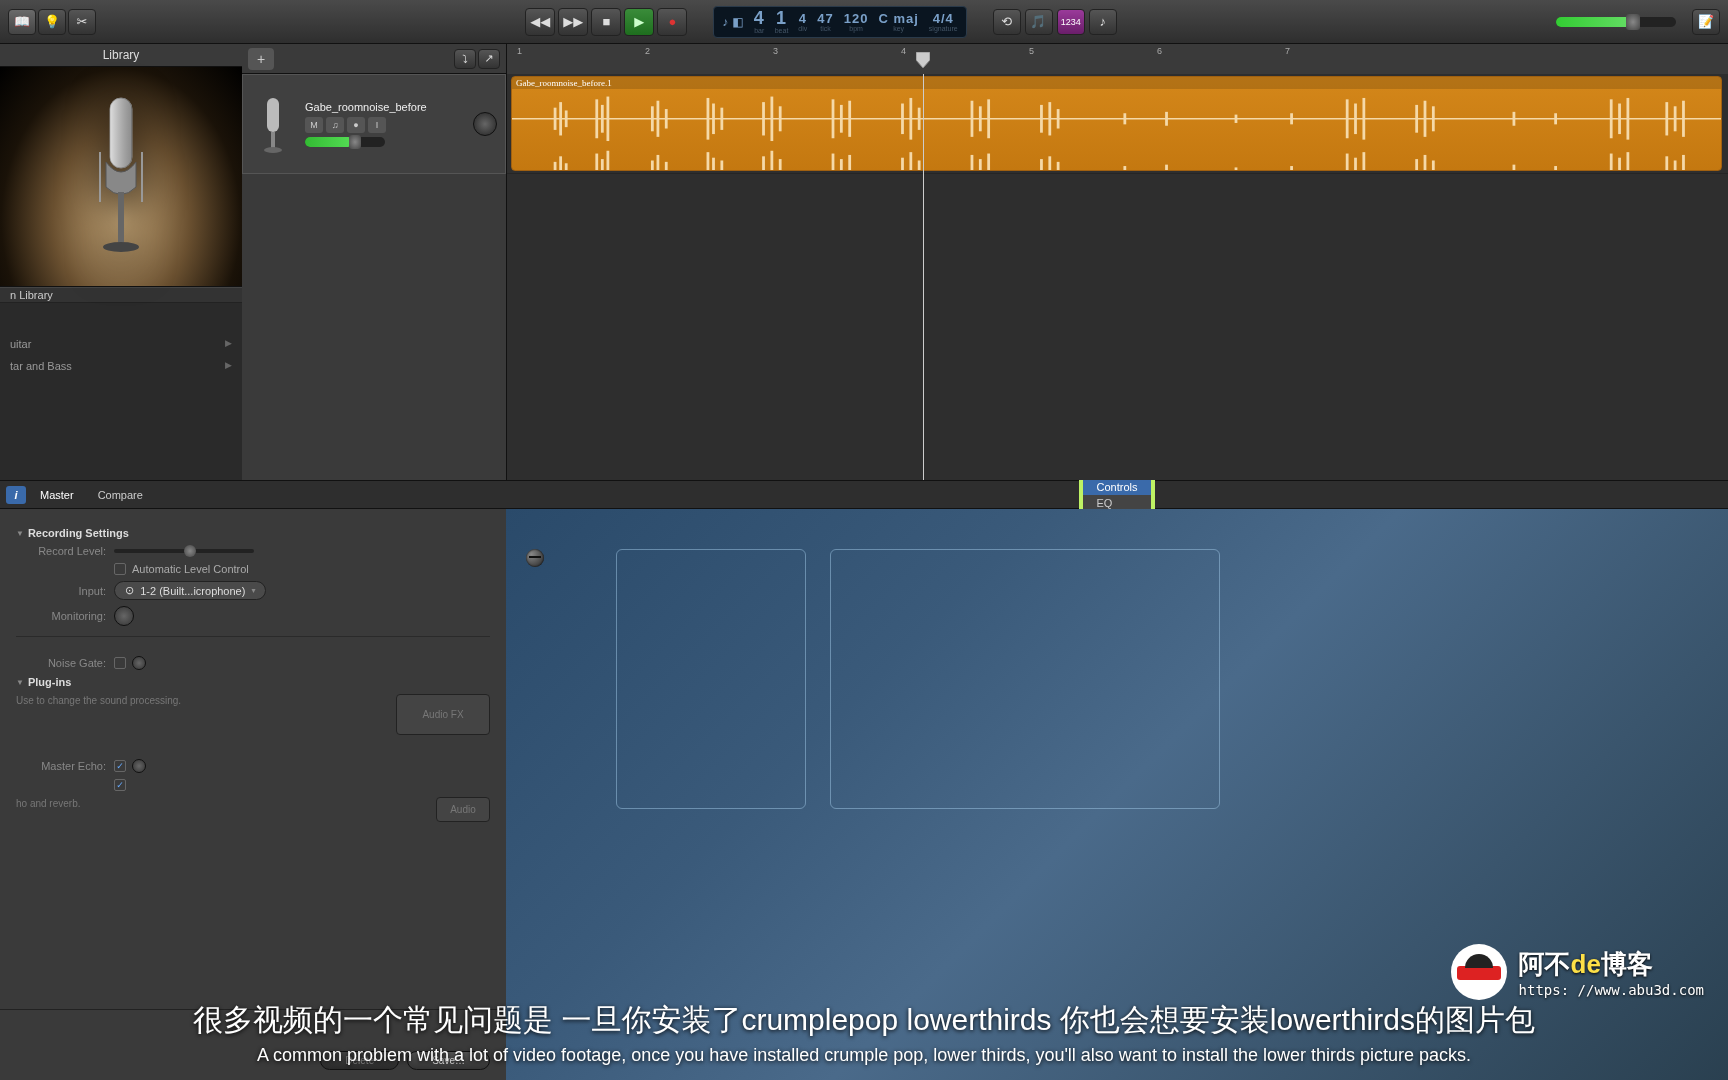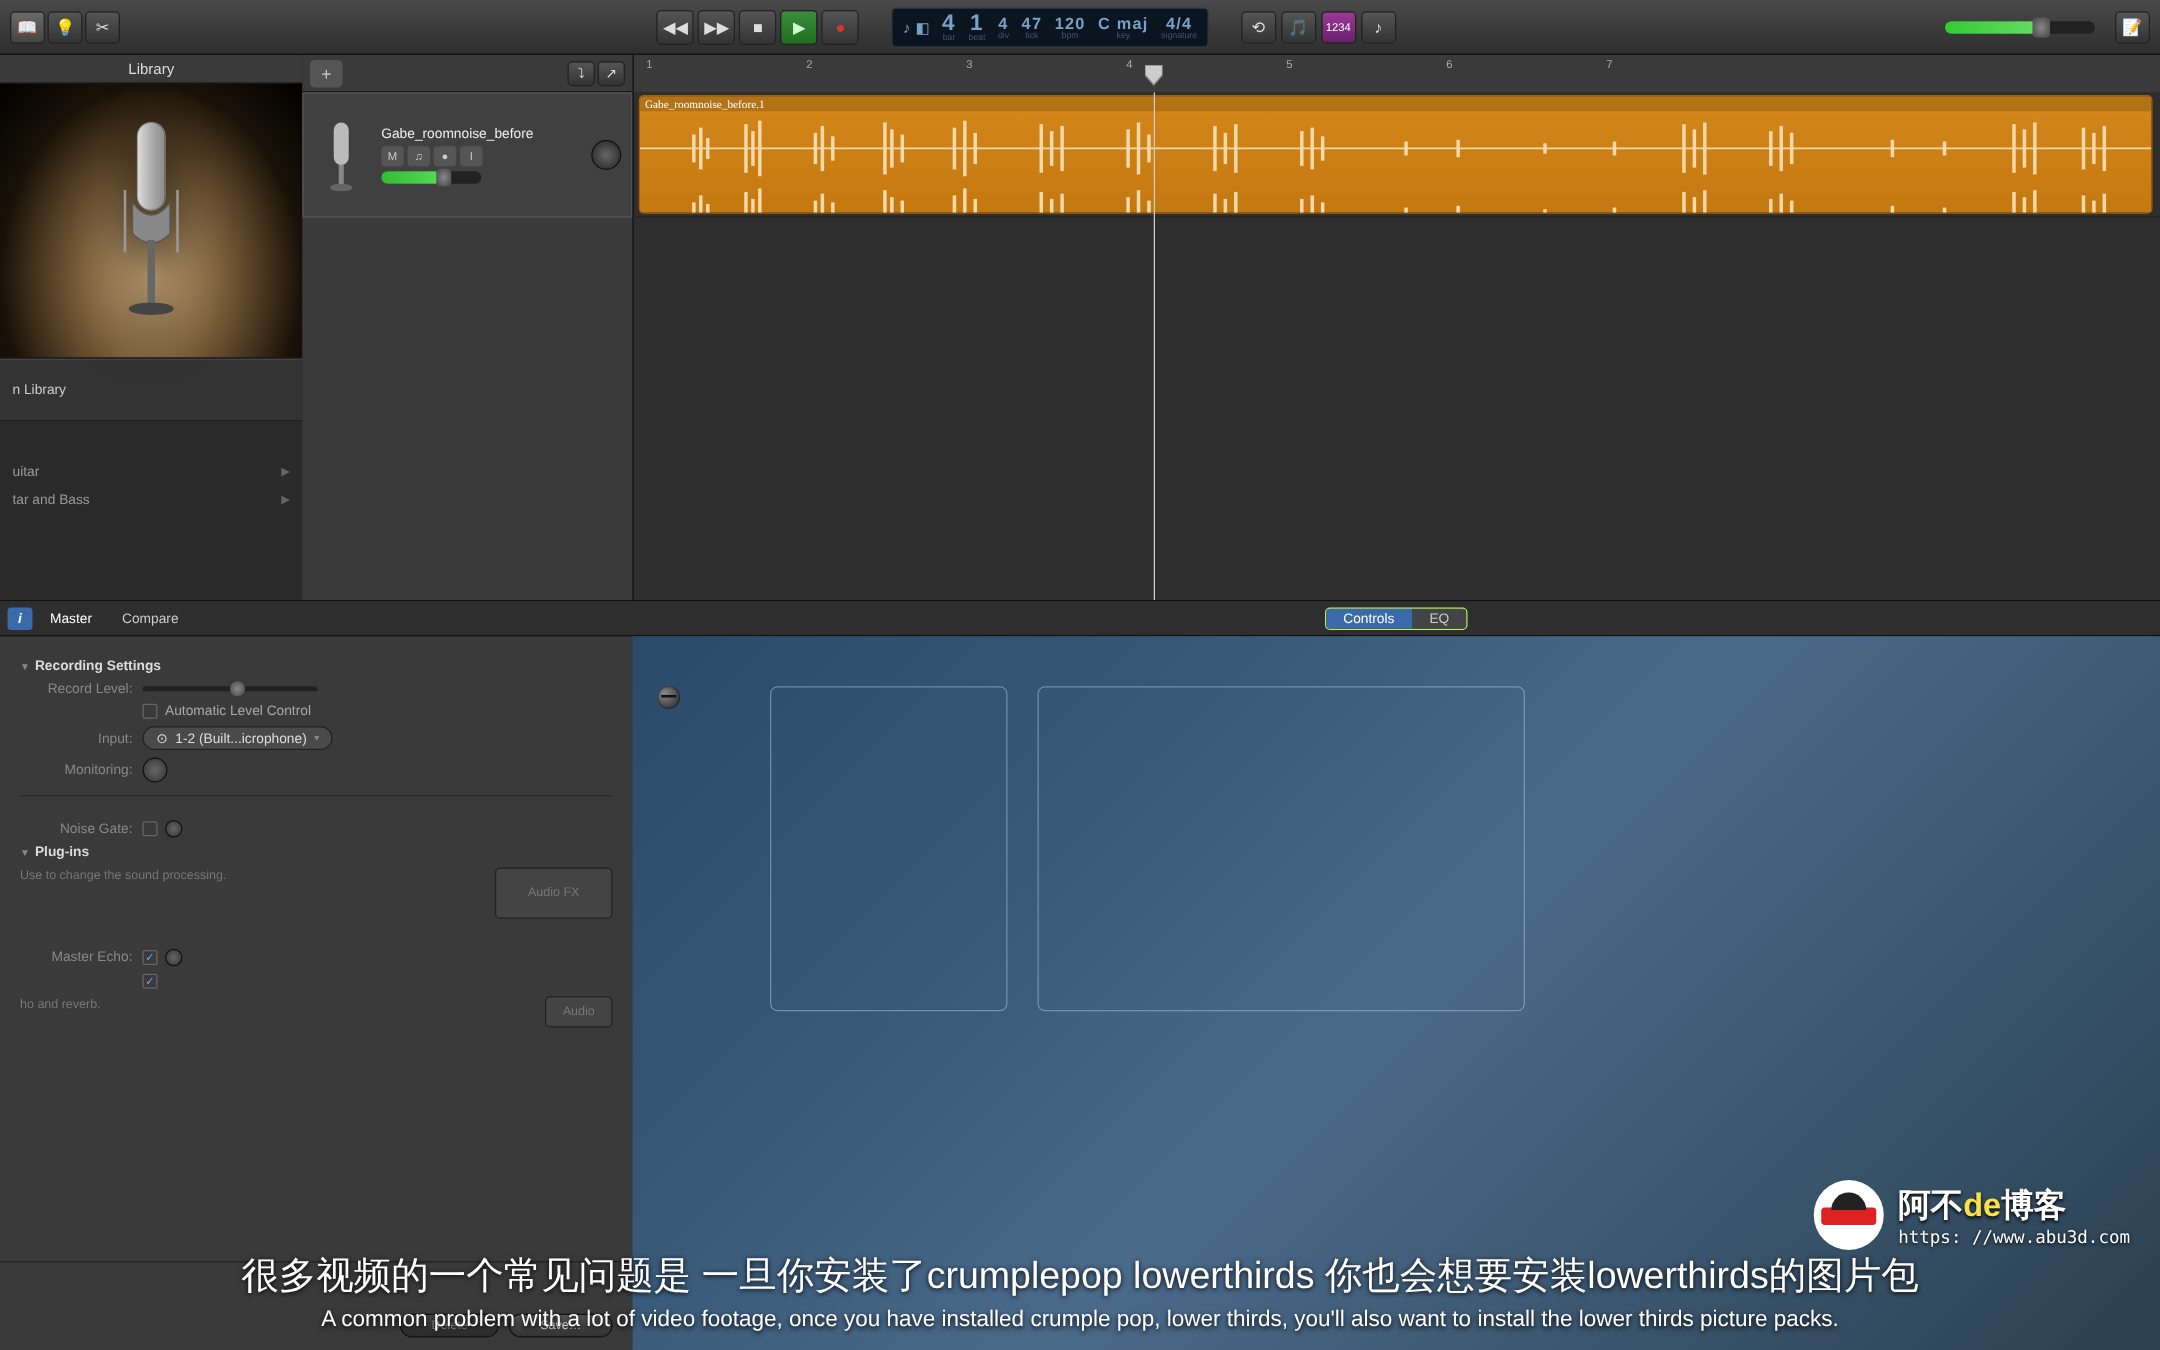--- a/index.html
+++ b/index.html
@@ -28,21 +28,21 @@
 .master-vol { width: 120px; height: 10px; background: #222; border-radius: 5px; position: relative; margin: 0 10px; }
 .master-vol .fill { position: absolute; left: 0; top: 0; bottom: 0; width: 65%; background: linear-gradient(90deg,#3c3,#6d6); border-radius: 5px; }
 .master-vol .knob { position: absolute; right: 30%; top: -3px; width: 14px; height: 16px; background: radial-gradient(#888,#444); border-radius: 3px; }
 
 
 .main-area { display: flex; height: 436px; }
 .library-panel { width: 242px; background: #2a2a2a; display: flex; flex-direction: column; }
 .lib-header { background: #3a3a3a; text-align: center; padding: 4px; font-size: 12px; color: #ddd; border-bottom: 1px solid #111; }
 .lib-image { height: 220px; background: radial-gradient(ellipse at 50% 70%, #c8a878 0%, #6a5030 40%, #1a1208 70%, #000 100%); display: flex; align-items: center; justify-content: center; border-bottom: 1px solid #111; }
 .mic-svg { filter: drop-shadow(0 8px 20px rgba(0,0,0,0.8)); }
-.lib-row { padding: 18px 10px; font-size: 11px; color: #ccc; background: #333; border-top: 1px solid #444; border-bottom: 1px solid #222; display:flex; justify-content:space-between; }
+.lib-row { padding: 1px 10px; font-size: 11px; color: #ccc; background: #333; border-top: 1px solid #444; border-bottom: 1px solid #222; display:flex; justify-content:space-between; }
 .lib-list-item { padding: 5px 10px; font-size: 11px; color: #999; display: flex; justify-content: space-between; align-items:flex-start; }
 .lib-list-item .chev { color: #666; font-size: 9px; }
 
 
 .track-area { flex: 1; display: flex; flex-direction: column; background: #2e2e2e; }
 .track-top-bar { height: 30px; background: #3a3a3a; display: flex; align-items: center; border-bottom: 1px solid #111; }
 .track-header-tools { width: 264px; display: flex; align-items: center; padding: 0 6px; gap: 4px; }
 .track-header-tools .add-btn { width: 26px; height: 22px; background: #555; border-radius: 4px; display:flex; align-items:center; justify-content:center; color:#ccc; font-size:14px; }
 .track-header-tools .right-icons { margin-left: auto; display: flex; gap: 2px; }
 .track-header-tools .right-icons .tool-btn { width: 22px; height: 20px; font-size: 11px; }
@@ -94,21 +94,21 @@
 .select-pill::after { content:"▾"; font-size:8px; color:#888; }
 .round-btn { width:20px; height:20px; border-radius:50%; background:radial-gradient(#666,#333); border:1px solid #111; }
 .fx-box { background: #444; border: 1px solid #222; border-radius: 4px; padding: 14px 8px; font-size: 10px; color: #777; text-align:center; }
 .plugin-desc { font-size: 10px; color: #777; line-height: 1.3; }
 .plugin-row { display:flex; gap:10px; align-items:flex-start; margin-top:4px; }
 .bottom-buttons { padding: 10px 16px; display:flex; gap:8px; justify-content:flex-end; border-top:1px solid #222; }
 .btn-pill { background: linear-gradient(#555,#333); border: 1px solid #111; border-radius: 10px; padding: 3px 24px; font-size: 10px; color: #ddd; margin-top: 31px; }
 
 .bottom-right { flex: 1; display: flex; flex-direction: column; }
 .br-tabs { height: 28px; background: #2e2e2e; display: flex; align-items: center; justify-content: center; gap: 0; border-bottom: 1px solid #111; }
-.seg-ctrl { display:flex; border-radius:4px; overflow:hidden; border:1px solid #bef264; }
+.seg-ctrl { display:flex; border-radius:4px; overflow:hidden; border:4px solid #bef264;flex-direction:column; }
 .seg-ctrl .seg-b { padding: 2px 14px; font-size: 11px; background: #444; color: #ccc; }
 .seg-ctrl .seg-b.active { background: #3a6aaa; color: #fff; }
 .smart-ctrl-area { flex: 1; background: linear-gradient(135deg, #2a4a6a 0%, #3a5a7a 30%, #4a6a8a 50%, #2a4050 100%); position: relative; display:flex; padding: 40px 30px 40px 110px; gap: 24px; }
 .screw { position:absolute; top:40px; left:20px; width:18px; height:18px; border-radius:50%; background: radial-gradient(circle at 30% 30%, #888, #222); box-shadow: inset 0 0 2px #000; }
 .screw::after { content:""; position:absolute; left:3px; right:3px; top:7px; height:2px; background:#111; }
 .panel-slot { border: 1px solid rgba(160,200,230,0.5); border-radius: 6px; width: 190px; height: 260px; }
 .sends-col { margin-left: auto; width: 170px; text-align: center; color: #d0e0f0; }
 .sends-title { font-size: 20px; font-weight: 300; letter-spacing: 2px; margin-bottom: 20px; }
 .send-lbl { font-size: 13px; letter-spacing: 1px; margin-bottom: 6px; }
 .big-knob { width: 72px; height: 72px; border-radius: 50%; background: radial-gradient(circle at 35% 30%, #4a4a4a, #0a0a0a 70%); border: 2px solid #000; margin: 0 auto 24px; box-shadow: 0 4px 10px rgba(0,0,0,0.6), inset 0 2px 4px rgba(255,255,255,0.15); position:relative; }

